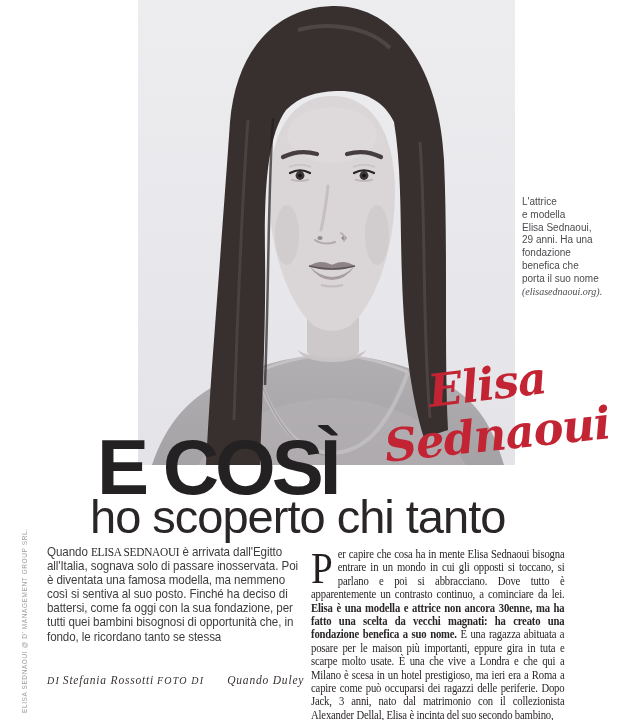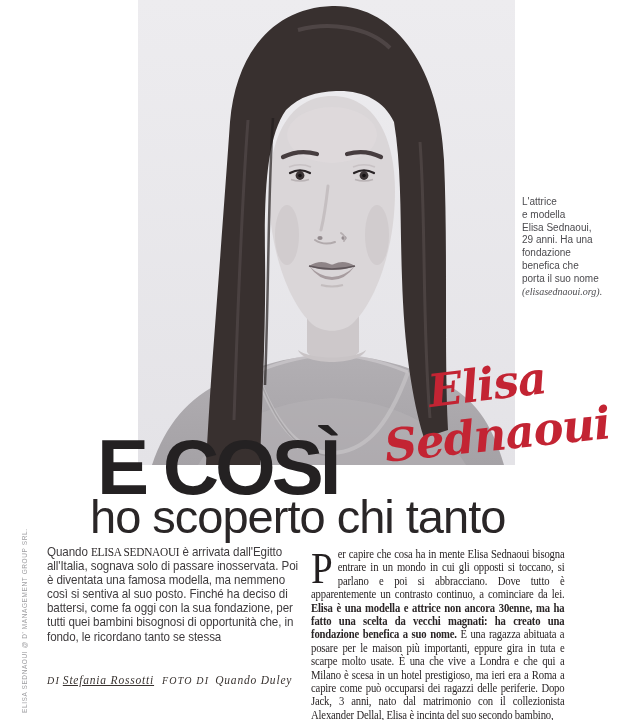--- a/index.html
+++ b/index.html
@@ -37,22 +37,22 @@
   .intro{position:absolute;left:47px;top:545px;width:286px;z-index:2;
          transform:scaleX(.9);transform-origin:0 0;
          font-size:12.9px;line-height:14.1px;letter-spacing:-.1px;color:#3e3b3d;}
   .intro .serif-name{font-family:"Liberation Serif",serif;font-size:12.6px;letter-spacing:-.3px;color:#2c2829;}
 
   
   .byline{position:absolute;left:47px;top:674px;z-index:2;color:#38322f;
           font-family:"Liberation Serif",serif;font-size:11.5px;white-space:nowrap;}
   .byline .label{font-size:10px;letter-spacing:1.2px;font-style:italic;}
   .byline .name{font-style:italic;letter-spacing:.8px;}
-  .byline .name.first{margin-right:5px;text-decoration:underline;}
-  .byline .label.foto{margin-right:3px;}
+  .byline .name.first{}
+  .byline .label.foto{margin-right:20px;}
 
   
   .bodycol{position:absolute;left:311px;top:548px;width:292px;z-index:2;
            transform:scaleX(.868);transform-origin:0 0;
            font-family:"Liberation Serif",serif;font-size:12.3px;line-height:13.4px;
            letter-spacing:-.2px;color:#2a2526;text-align:justify;}
   .dropcap{float:left;font-size:45px;line-height:36px;padding:2px 6px 0 0;font-weight:400;color:#231f20;}
   .bold{font-weight:700;}
 </style>
 </head>

